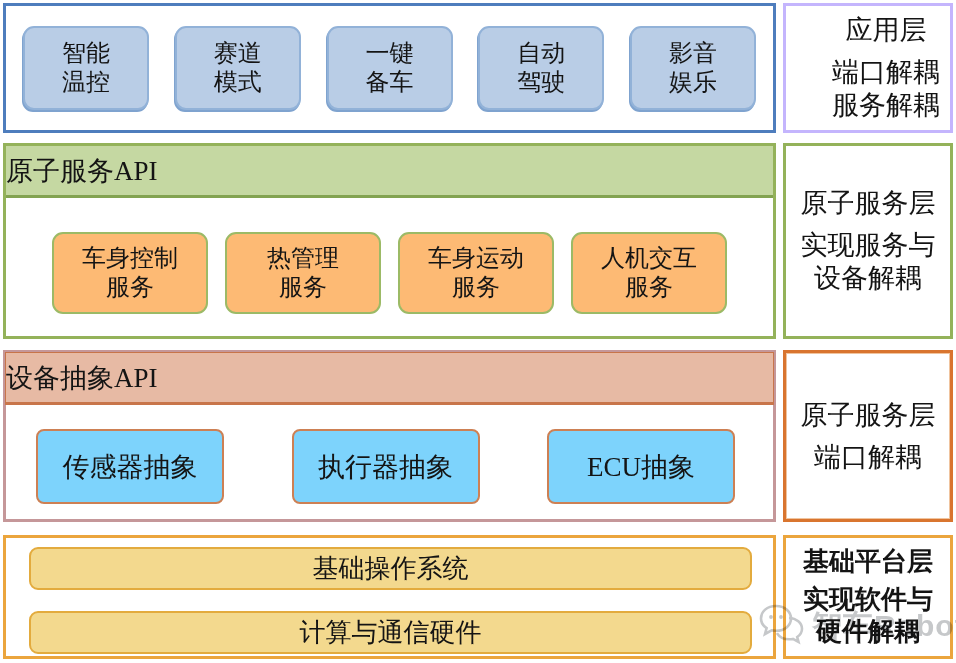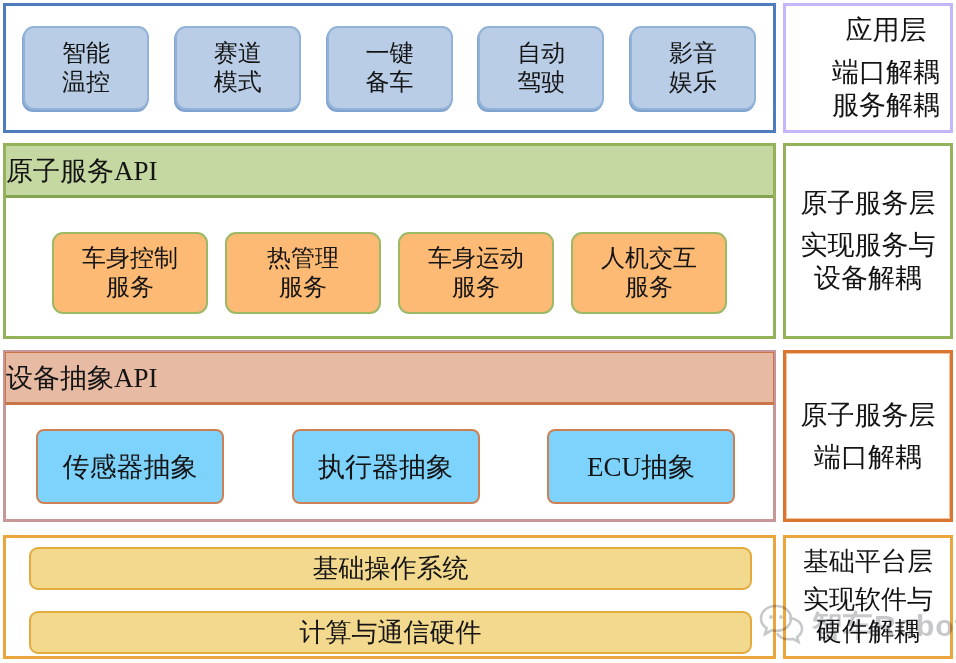--- a/index.html
+++ b/index.html
@@ -96,21 +96,21 @@
     display: flex; align-items: center; justify-content: center;
     font-size: 27px;
   }
   
   .l4 { top: 535px; height: 124px; }
   .main.l4 {
     border: 3px solid #eba53d;
     padding: 9px 21px 0 23px;
     font-family: Liberation Mono, monospace;
   }
-  .side.l4 { border: 3px solid #eba53d; font-size: 26px; }
+  .side.l4 { border: 3px solid #eba53d; font-size: 26px; font-weight: bold; }
   .side.l4 .side-title { margin-bottom: 6px; }
   .gold-bar {
     width: 100%; height: 43px;
     background: #f3d98e;
     border: 2px solid #e3ab3e;
     border-radius: 9px;
     display: flex; align-items: center; justify-content: center;
     font-size: 26px;
   }
   .gold-bar + .gold-bar { margin-top: 21px; align-items: center; }

